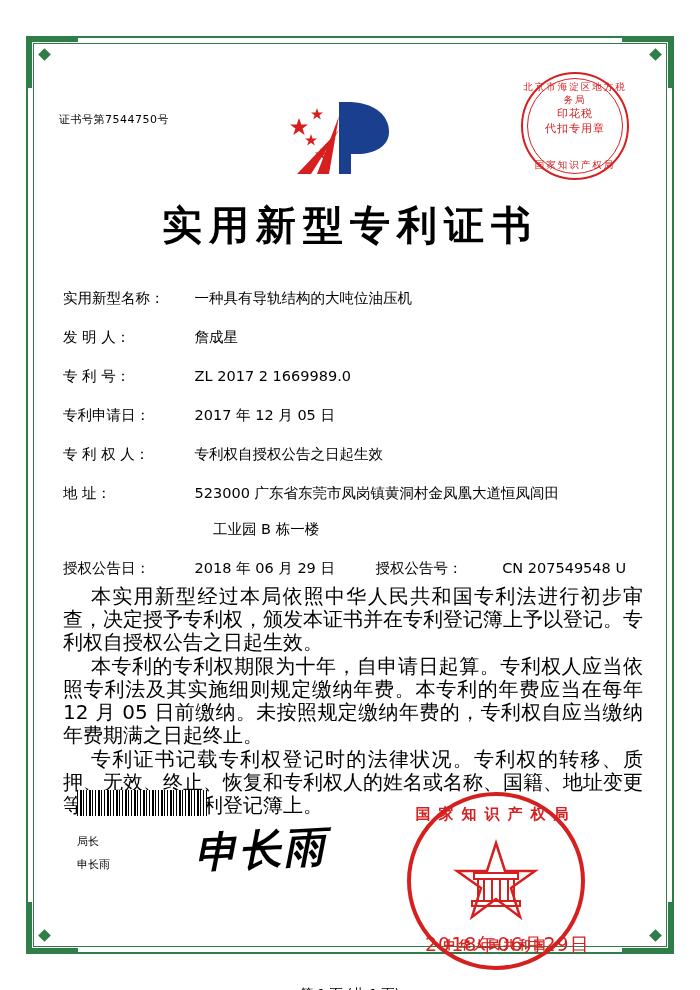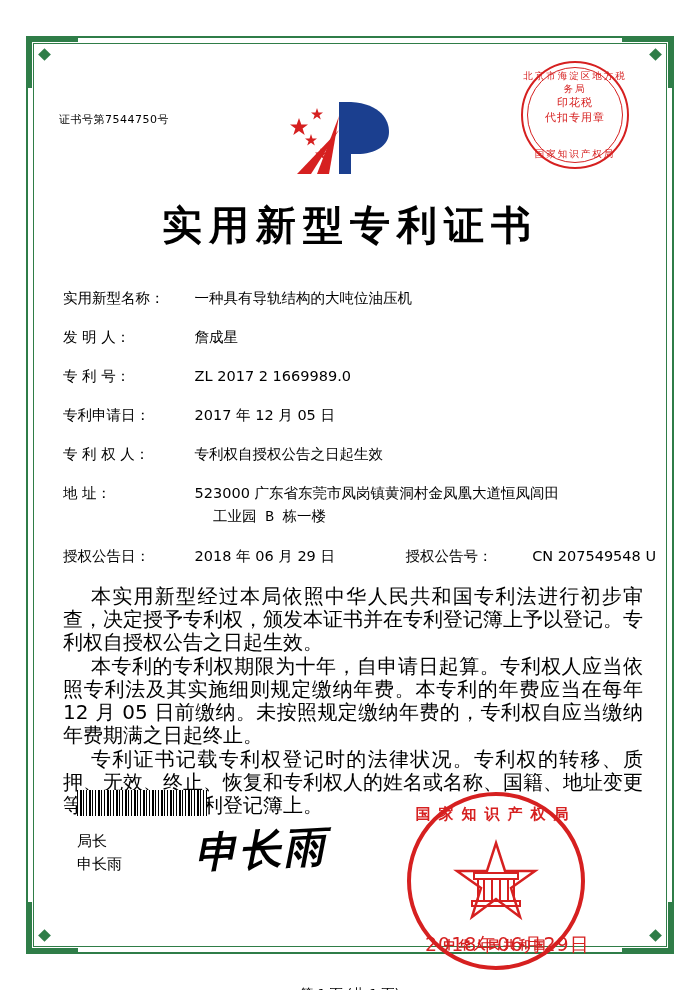--- a/index.html
+++ b/index.html
@@ -82,21 +82,21 @@
     left: 222px;
     top: 36px;
     width: 140px;
     height: 85px;
   }
 
   
   .seal-top {
     position: absolute;
     right: 16px;
-    top: 1px;
+    top: 12px;
     width: 108px;
     height: 108px;
     text-decoration: underline;
   }
   .seal-top .ring {
     position: absolute;
     inset: 0;
     border: 2.5px solid #d62020;
     border-radius: 50%;
   }
@@ -158,27 +158,26 @@
     display: inline-block;
     width: 92px;
     letter-spacing: 0px;
   }
   .f-value {
     display: inline-block;
     margin-left: 35px;
   }
   .field-row.two .right-label {
     display: inline-block;
-    margin-left: 66px;
+    margin-left: 36px;
   }
   .addr-second {
     display: block;
     margin-left: 150px;
-    margin-top: 4px;
-    font-family: Liberation Mono, monospace;
+    margin-top: 16px;
   }
 
   .paragraphs {
     position: absolute;
     left: 8px;
     top: 525px;
     width: 580px;
     font-size: 20px;
     line-height: 23px;
     color: #000;
@@ -204,21 +203,21 @@
       #fff 5px, #fff 6px,
       #000 6px, #000 7px,
       #fff 7px, #fff 9px
     );
   }
 
   .signature-block {
     position: absolute;
     left: 22px;
     top: 770px;
-    font-size: 15px;
+    font-size: 11px;
     line-height: 23px;
     color: #000;
   }
   .sig-script {
     position: absolute;
     left: 140px;
     top: 762px;
     font-family: "DejaVu Serif", "Liberation Serif", serif;
     font-size: 42px;
     font-style: italic;

